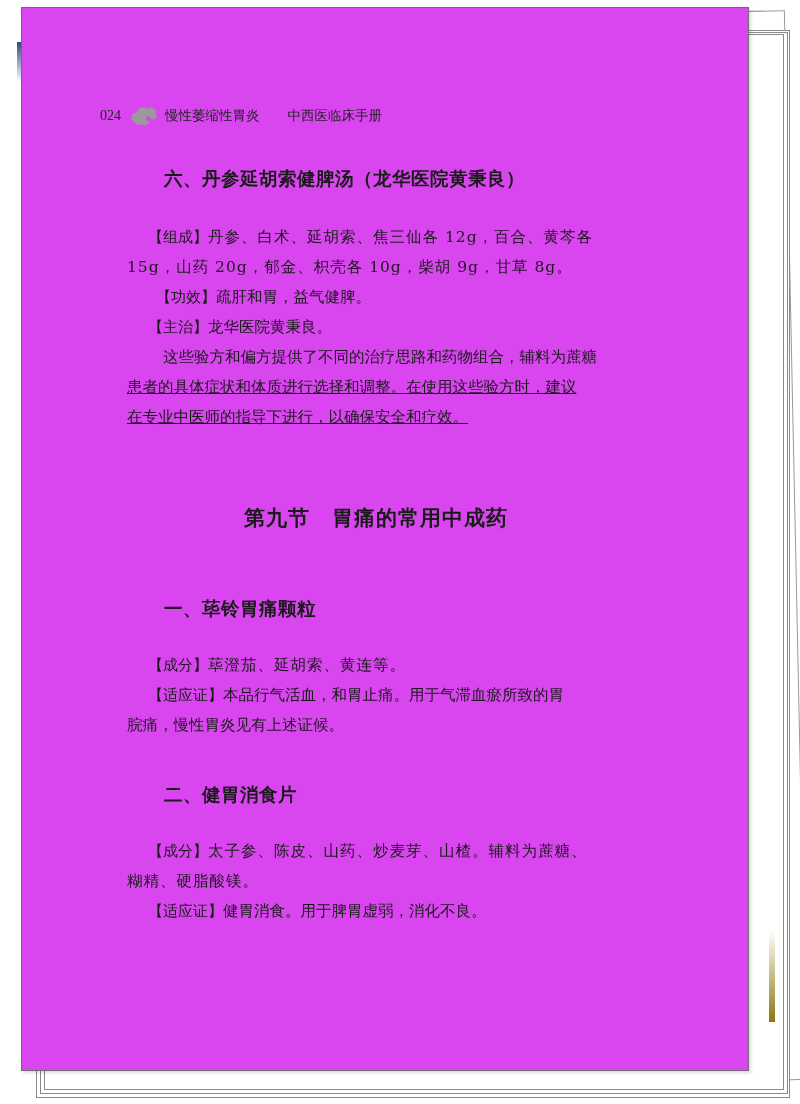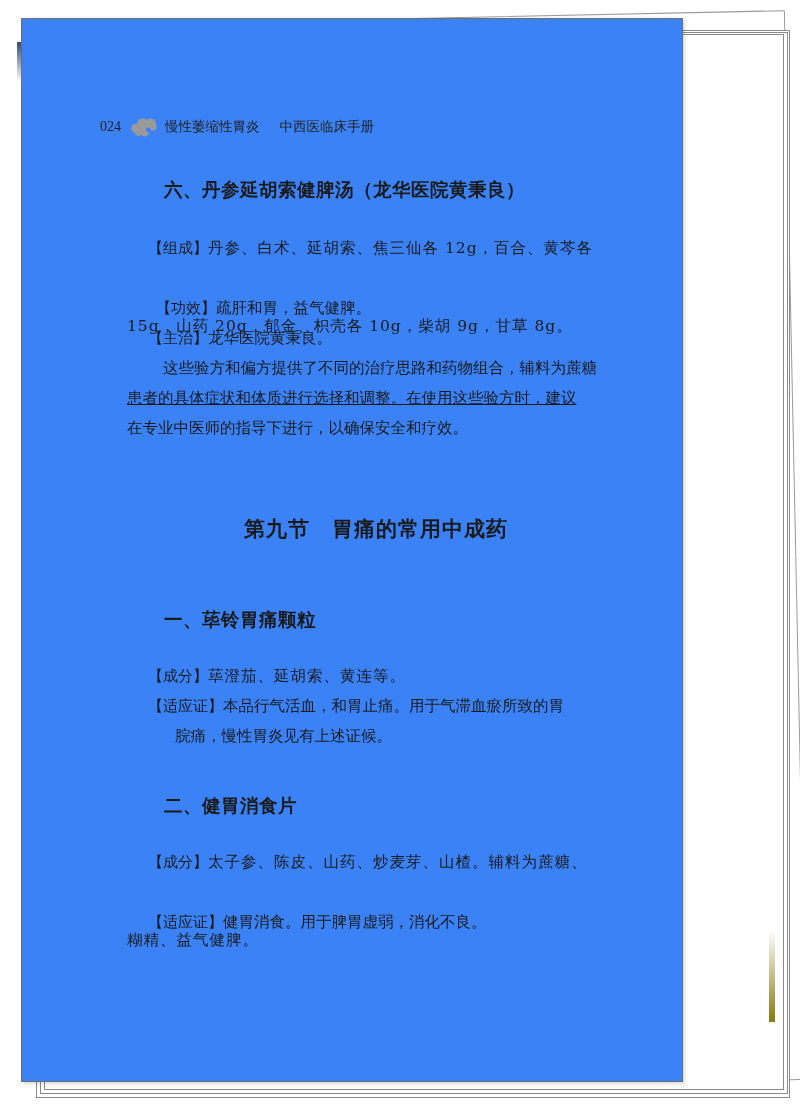--- a/index.html
+++ b/index.html
@@ -11,46 +11,46 @@
     }
     
     .stack { position: absolute; background: #fff; border: 1px solid #8a8a8a; box-sizing: border-box; }
     .stack.s1 { left: 30px; top: 26px; width: 755px; height: 1070px; transform: rotate(-1.2deg); transform-origin: 0 0; border-color:#999; }
     .stack.s2 { left: 36px; top: 30px; width: 754px; height: 1068px; }
     .stack.s3 { left: 40px; top: 32px; width: 748px; height: 1062px; }
     .stack.s4 { left: 44px; top: 34px; width: 740px; height: 1056px; }
     .blue-strip { position: absolute; left: 17px; top: 42px; width: 4px; height: 40px; background: linear-gradient(#2f4a7f, rgba(47,74,127,0)); }
     .olive-strip { position: absolute; left: 769px; top: 930px; width: 6px; height: 92px; background: linear-gradient(rgba(139,120,16,0), #8b7810); }
     .page {
-      position: absolute; left: 21px; top: 18px; width: 662px; height: 1064px;
-      background: #3b82f6; border: 1px solid #6e6e6e; box-sizing: border-box;
+      position: absolute; left: 21px; top: 7px; width: 728px; height: 1064px;
+      background: #d946ef; border: 1px solid #6e6e6e; box-sizing: border-box;
       box-shadow: 2px 2px 3px rgba(0,0,0,0.15);
     }
     .header {
       position: absolute; left: 78px; top: 96px; display: flex; align-items: center;
       font-size: 13.5px; color: #222;
     }
     .header .pno { font-family: "Liberation Serif", serif; font-size: 14px; margin-right: 8px; }
     .header .cloud { width: 30px; height: 24px; margin-right: 6px; }
-    .header .title1 { margin-right: 20px; }
+    .header .title1 { margin-right: 28px; }
     .content { position: absolute; left: 110px; top: 0; width: 500px; }
     .h2 {
       position: absolute; font-weight: bold; font-size: 18.5px; letter-spacing: 0.5px;
       font-family: "DejaVu Serif", serif; white-space: nowrap;
     }
     .h1 {
       position: absolute; font-weight: bold; font-size: 21px; letter-spacing: 1px; white-space: nowrap;
       font-family: Liberation Serif, serif;
     }
     .p {
       position: absolute; font-size: 15.5px; line-height: 30px; white-space: nowrap;
       font-family: "DejaVu Serif", serif;
     }
     .tag { font-family: "DejaVu Sans", sans-serif; font-size: 15px; }
-    .kai { font-family: "DejaVu Serif", serif; letter-spacing: 1px; margin-top: 48px; }
+    .kai { font-family: "DejaVu Serif", serif; letter-spacing: 1px; }
   </style>
 </head>
 <body>
 
 <div class="stack s1"></div>
 <div class="stack s2"></div>
 <div class="stack s3"></div>
 <div class="stack s4"></div>
 <div class="blue-strip"></div>
 <div class="olive-strip"></div>
@@ -75,35 +75,35 @@
     <div class="p kai" style="left:-5px; top:244px;">15g，山药 20g，郁金、枳壳各 10g，柴胡 9g，甘草 8g。</div>
 
     <div class="p" style="left:16px; top:274px;margin-left:8px;">
       <span class="tag">【功效】</span><span>疏肝和胃，益气健脾。</span>
     </div>
     <div class="p" style="left:16px; top:304px;">
       <span class="tag">【主治】</span><span>龙华医院黄秉良。</span>
     </div>
     <div class="p" style="left:31px; top:334px;">这些验方和偏方提供了不同的治疗思路和药物组合，辅料为蔗糖</div>
     <div class="p" style="left:-5px; top:364px;text-decoration:underline;">患者的具体症状和体质进行选择和调整。在使用这些验方时，建议</div>
-    <div class="p" style="left:-5px; top:394px;">在专业中医师的指导下进行，以确保安全和疗效。</div>
+    <div class="p" style="left:-5px; top:394px;text-decoration:underline;">在专业中医师的指导下进行，以确保安全和疗效。</div>
 
     <div class="h1" style="left:112px; top:496px;">第九节　胃痛的常用中成药</div>
 
     <div class="h2" style="left:32px; top:588px;">一、荜铃胃痛颗粒</div>
     <div class="p" style="left:16px; top:642px;">
       <span class="tag">【成分】</span><span class="kai">荜澄茄、延胡索、黄连等。</span>
     </div>
     <div class="p" style="left:16px; top:672px;">
       <span class="tag">【适应证】</span><span>本品行气活血，和胃止痛。用于气滞血瘀所致的胃</span>
     </div>
-    <div class="p" style="left:-5px; top:702px;margin-left:48px;">脘痛，慢性胃炎见有上述证候。</div>
+    <div class="p" style="left:-5px; top:702px;">脘痛，慢性胃炎见有上述证候。</div>
 
     <div class="h2" style="left:32px; top:774px;">二、健胃消食片</div>
     <div class="p" style="left:16px; top:828px;">
       <span class="tag">【成分】</span><span class="kai">太子参、陈皮、山药、炒麦芽、山楂。辅料为蔗糖、</span>
     </div>
-    <div class="p kai" style="left:-5px; top:858px;">糊精、益气健脾。</div>
+    <div class="p kai" style="left:-5px; top:858px;">糊精、硬脂酸镁。</div>
     <div class="p" style="left:16px; top:888px;">
       <span class="tag">【适应证】</span><span>健胃消食。用于脾胃虚弱，消化不良。</span>
     </div>
   </div>
 </div>
 
 </body></html>

